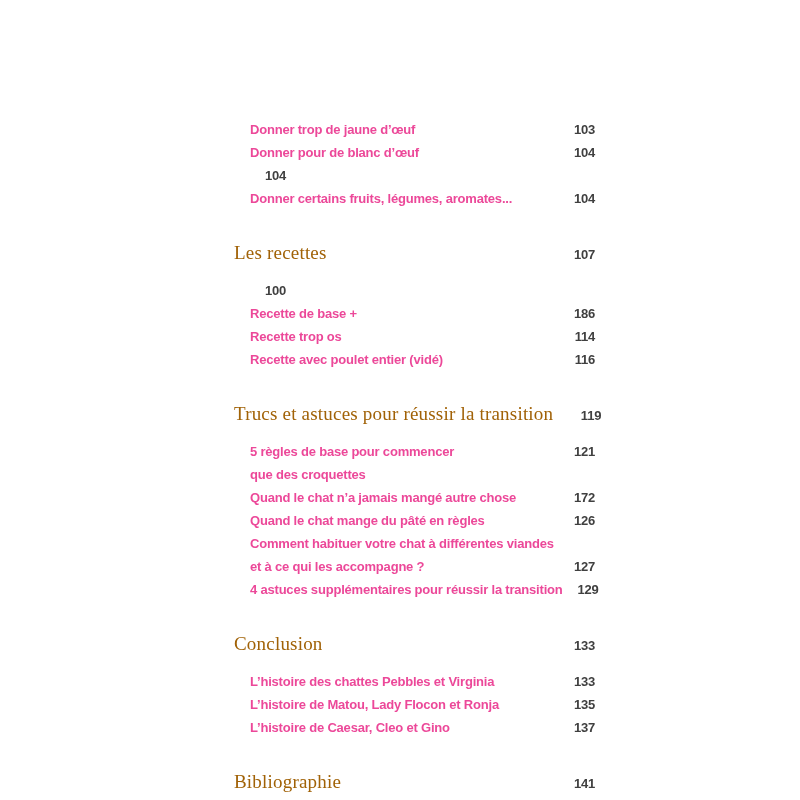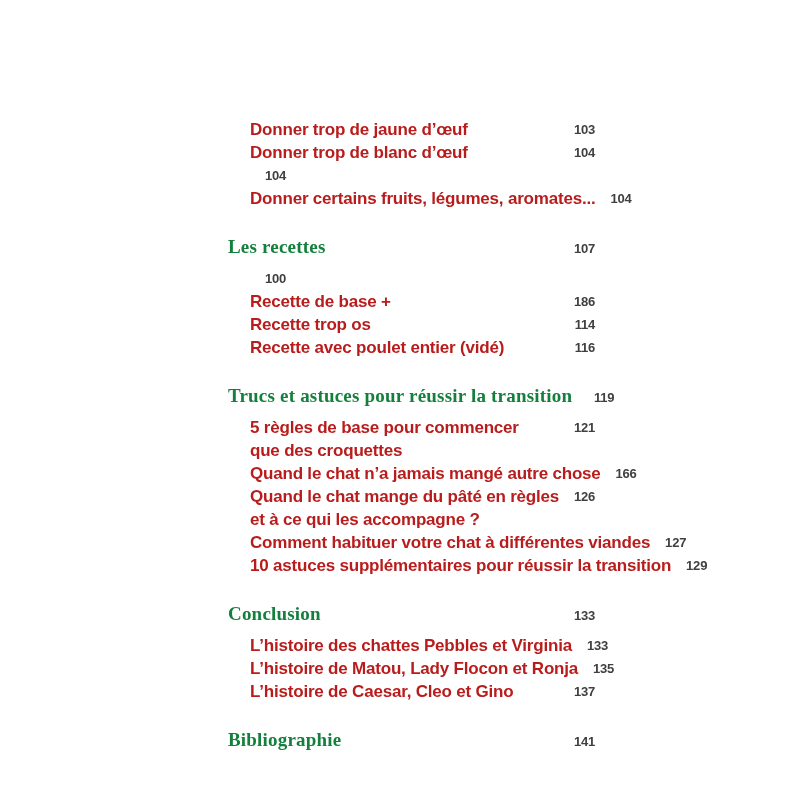--- a/index.html
+++ b/index.html
@@ -25,40 +25,40 @@
   }
   .heading-row {
     display: flex;
     align-items: baseline;
     line-height: 26px;
     margin: 0 0 1px 0;
     white-space: nowrap;
   }
   .heading-text {
     font-family: "Liberation Serif", serif;
-    font-weight: 700;
+    font-weight: 400;
     font-size: 19px;
     letter-spacing: 0.2px;
-    color: #15803d;
-    margin: 6px;
+    color: #a16207;
+    margin: 12px;
     flex: 1;
   }
   .entry {
     display: flex;
     align-items: flex-end;
     line-height: 23px;
     padding-left: 28px;
     white-space: nowrap;
   }
   .entry-text {
     flex: 1;
-    font-size: 17px;
+    font-size: 13px;
     font-weight: 600;
     letter-spacing: -0.2px;
-    color: #b91c1c;
+    color: #ec4899;
   }
   .line {
     display: block;
   }
   .entry-page, .heading-page {
     font-family: "Liberation Sans", sans-serif;
     font-size: 13px;
     font-weight: 600;
     letter-spacing: -0.2px;
     color: #404040;
@@ -73,21 +73,21 @@
 
   <section class="toc-section">
     <div class="entry">
       <span class="entry-text">
           <span class="line">Donner trop de jaune d’œuf</span>
         </span>
       <span class="entry-page">103</span>
     </div>
     <div class="entry">
       <span class="entry-text">
-          <span class="line">Donner trop de blanc d’œuf</span>
+          <span class="line">Donner pour de blanc d’œuf</span>
         </span>
       <span class="entry-page">104</span>
     </div>
     <div class="entry">
       <span class="entry-page">104</span>
     </div>
     <div class="entry">
       <span class="entry-text">
           <span class="line">Donner certains fruits, légumes, aromates...</span>
         </span>
@@ -132,38 +132,38 @@
       <span class="entry-text">
           <span class="line">5 règles de base pour commencer</span>
         </span>
       <span class="entry-page">121</span>
     </div>
     <div class="entry">
       <span class="entry-text">
         <span class="line">que des croquettes</span>
         <span class="line">Quand le chat n’a jamais mangé autre chose</span>
       </span>
-      <span class="entry-page">166</span>
+      <span class="entry-page">172</span>
     </div>
     <div class="entry">
       <span class="entry-text">
           <span class="line">Quand le chat mange du pâté en règles</span>
         </span>
       <span class="entry-page">126</span>
     </div>
     <div class="entry">
       <span class="entry-text">
+        <span class="line">Comment habituer votre chat à différentes viandes</span>
         <span class="line">et à ce qui les accompagne ?</span>
-        <span class="line">Comment habituer votre chat à différentes viandes</span>
       </span>
       <span class="entry-page">127</span>
     </div>
     <div class="entry">
       <span class="entry-text">
-          <span class="line">10 astuces supplémentaires pour réussir la transition</span>
+          <span class="line">4 astuces supplémentaires pour réussir la transition</span>
         </span>
       <span class="entry-page">129</span>
     </div>
   </section>
 
   <section class="toc-section">
     <div class="heading-row">
       <h2 class="heading-text">Conclusion</h2>
       <span class="heading-page">133</span>
     </div>

